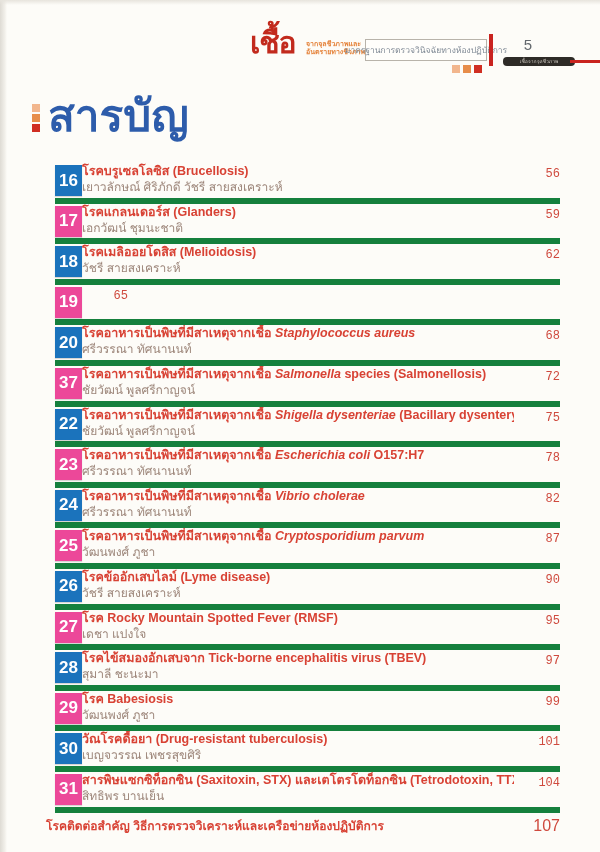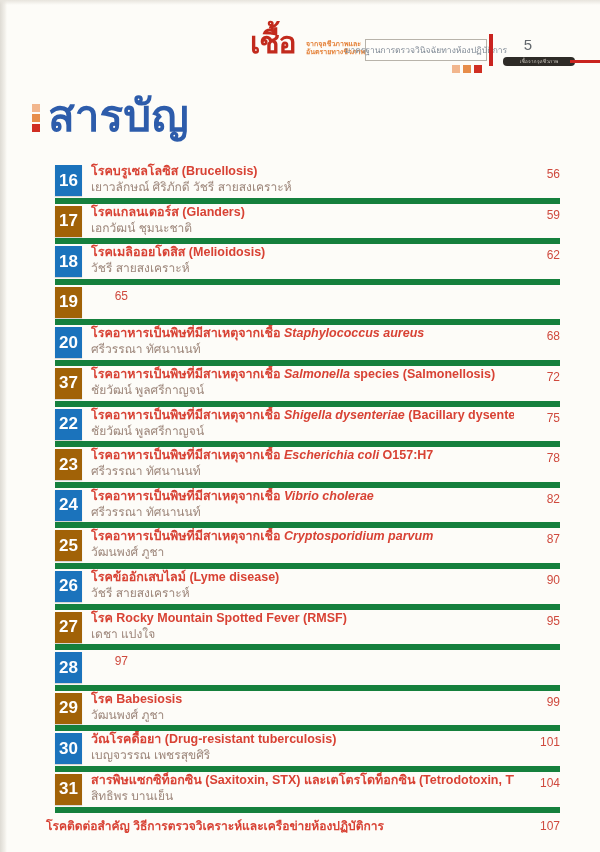--- a/index.html
+++ b/index.html
@@ -70,43 +70,43 @@
     height:40.6px; position:relative;
     border-bottom:6px solid #15803d;
   }
   .num-box {
     width:27px; height:31px; flex:0 0 27px; margin-top:2px;
     color:#fff; font-size:17px; font-weight:bold;
     display:flex; align-items:center; justify-content:center;
     box-shadow:0 1px 1px rgba(0,0,0,0.15);
   }
   .num-box.blue { background:#1b73bc; }
-  .num-box.red  { background:#a16207; }
-  .row-text { flex:1; padding-left:9px; min-width:0; }
+  .num-box.red  { background:#ec4899; }
+  .row-text { flex:1; padding-left:0; min-width:0; }
   .row-title {
     color:#d84234; font-size:12.5px; font-weight:bold; line-height:17px;
     white-space:nowrap; overflow:hidden;
   }
   .row-title .sci { font-style:italic; }
   .row-authors {
     color:#9c8579; font-size:12px; line-height:14px;
     white-space:nowrap; overflow:hidden;
   }
   .row-page {
     flex:0 0 46px; text-align:right;
-    color:#cf4a3e; font-size:12px; line-height:18px; margin-top:2px;
+    color:#cf4a3e; font-size:12px; line-height:18px; margin-top:2px;font-family:Liberation Mono, monospace;
   }
 
   
   .footer-row {
     position:absolute; left:46px; right:40px; top:816px;
     display:flex; align-items:center;
   }
   .footer-title { flex:1; color:#d84234; font-size:12px; font-weight:bold; }
-  .footer-page { flex:0 0 60px; text-align:right; color:#cf4a3e; font-size:12px; }
+  .footer-page { flex:0 0 60px; text-align:right; color:#cf4a3e; font-size:16px; }
 </style>
 </head>
 <body>
 
 <div class="scan-edge"></div>
 <div class="scan-top"></div>
 
 <div class="header">
   <div class="logo">
     <span class="logo-word">เชื้อ</span>
@@ -264,20 +264,24 @@
       <div class="row-title"><span>โรค Rocky Mountain Spotted Fever (RMSF)</span><span class="sci"></span><span></span></div>
       <div class="row-authors">เดชา แปงใจ</div>
     </div>
     <div class="row-page">95</div>
   </div>
 
   <div class="toc-row">
     <div class="num-box blue">
       <span>28</span>
     </div>
+    <div class="row-text">
+      <div class="row-title"><span>โรคไข้สมองอักเสบจาก Tick-borne encephalitis virus (TBEV)</span><span class="sci"></span><span></span></div>
+      <div class="row-authors">สุมาลี ชะนะมา</div>
+    </div>
     <div class="row-page">97</div>
   </div>
 
   <div class="toc-row">
     <div class="num-box red">
       <span>29</span>
     </div>
     <div class="row-text">
       <div class="row-title"><span>โรค Babesiosis</span><span class="sci"></span><span></span></div>
       <div class="row-authors">วัฒนพงศ์ ภูชา</div>

